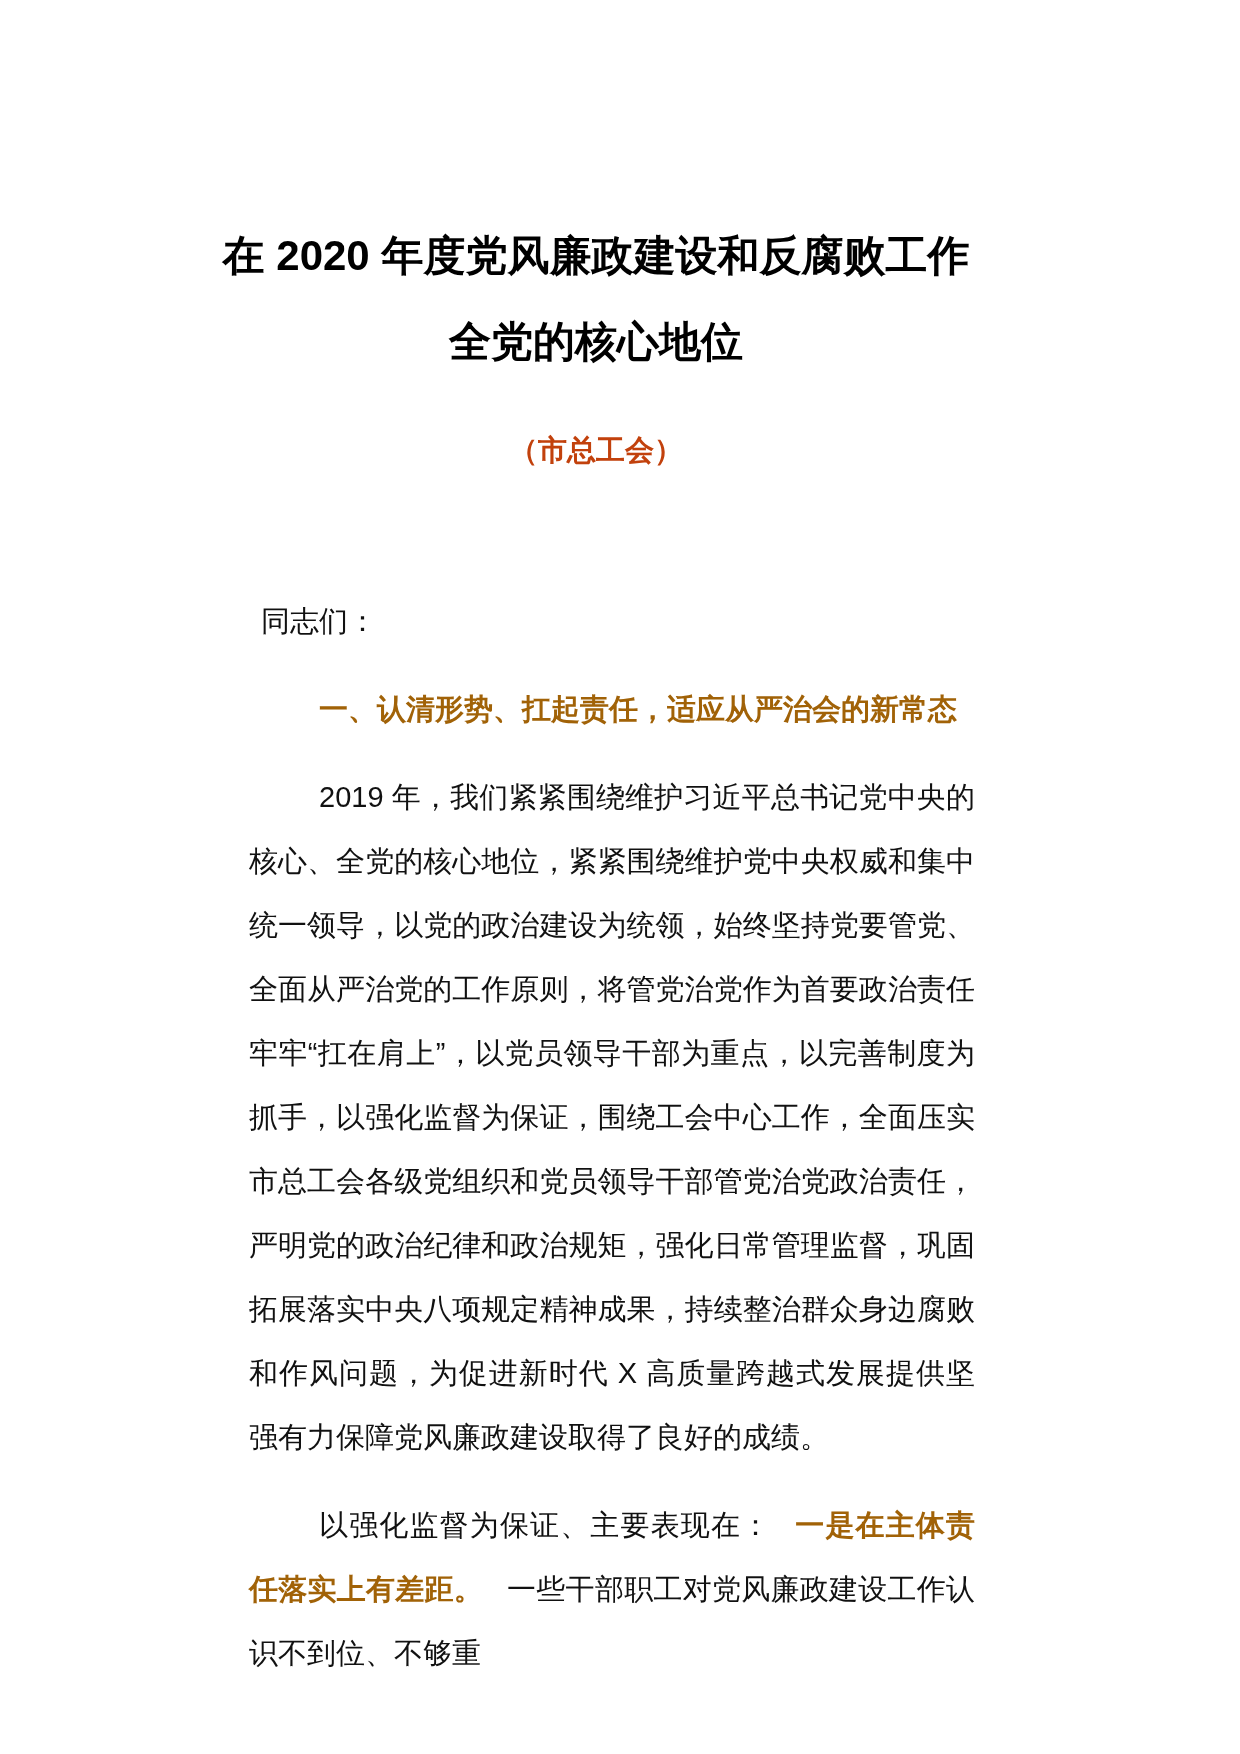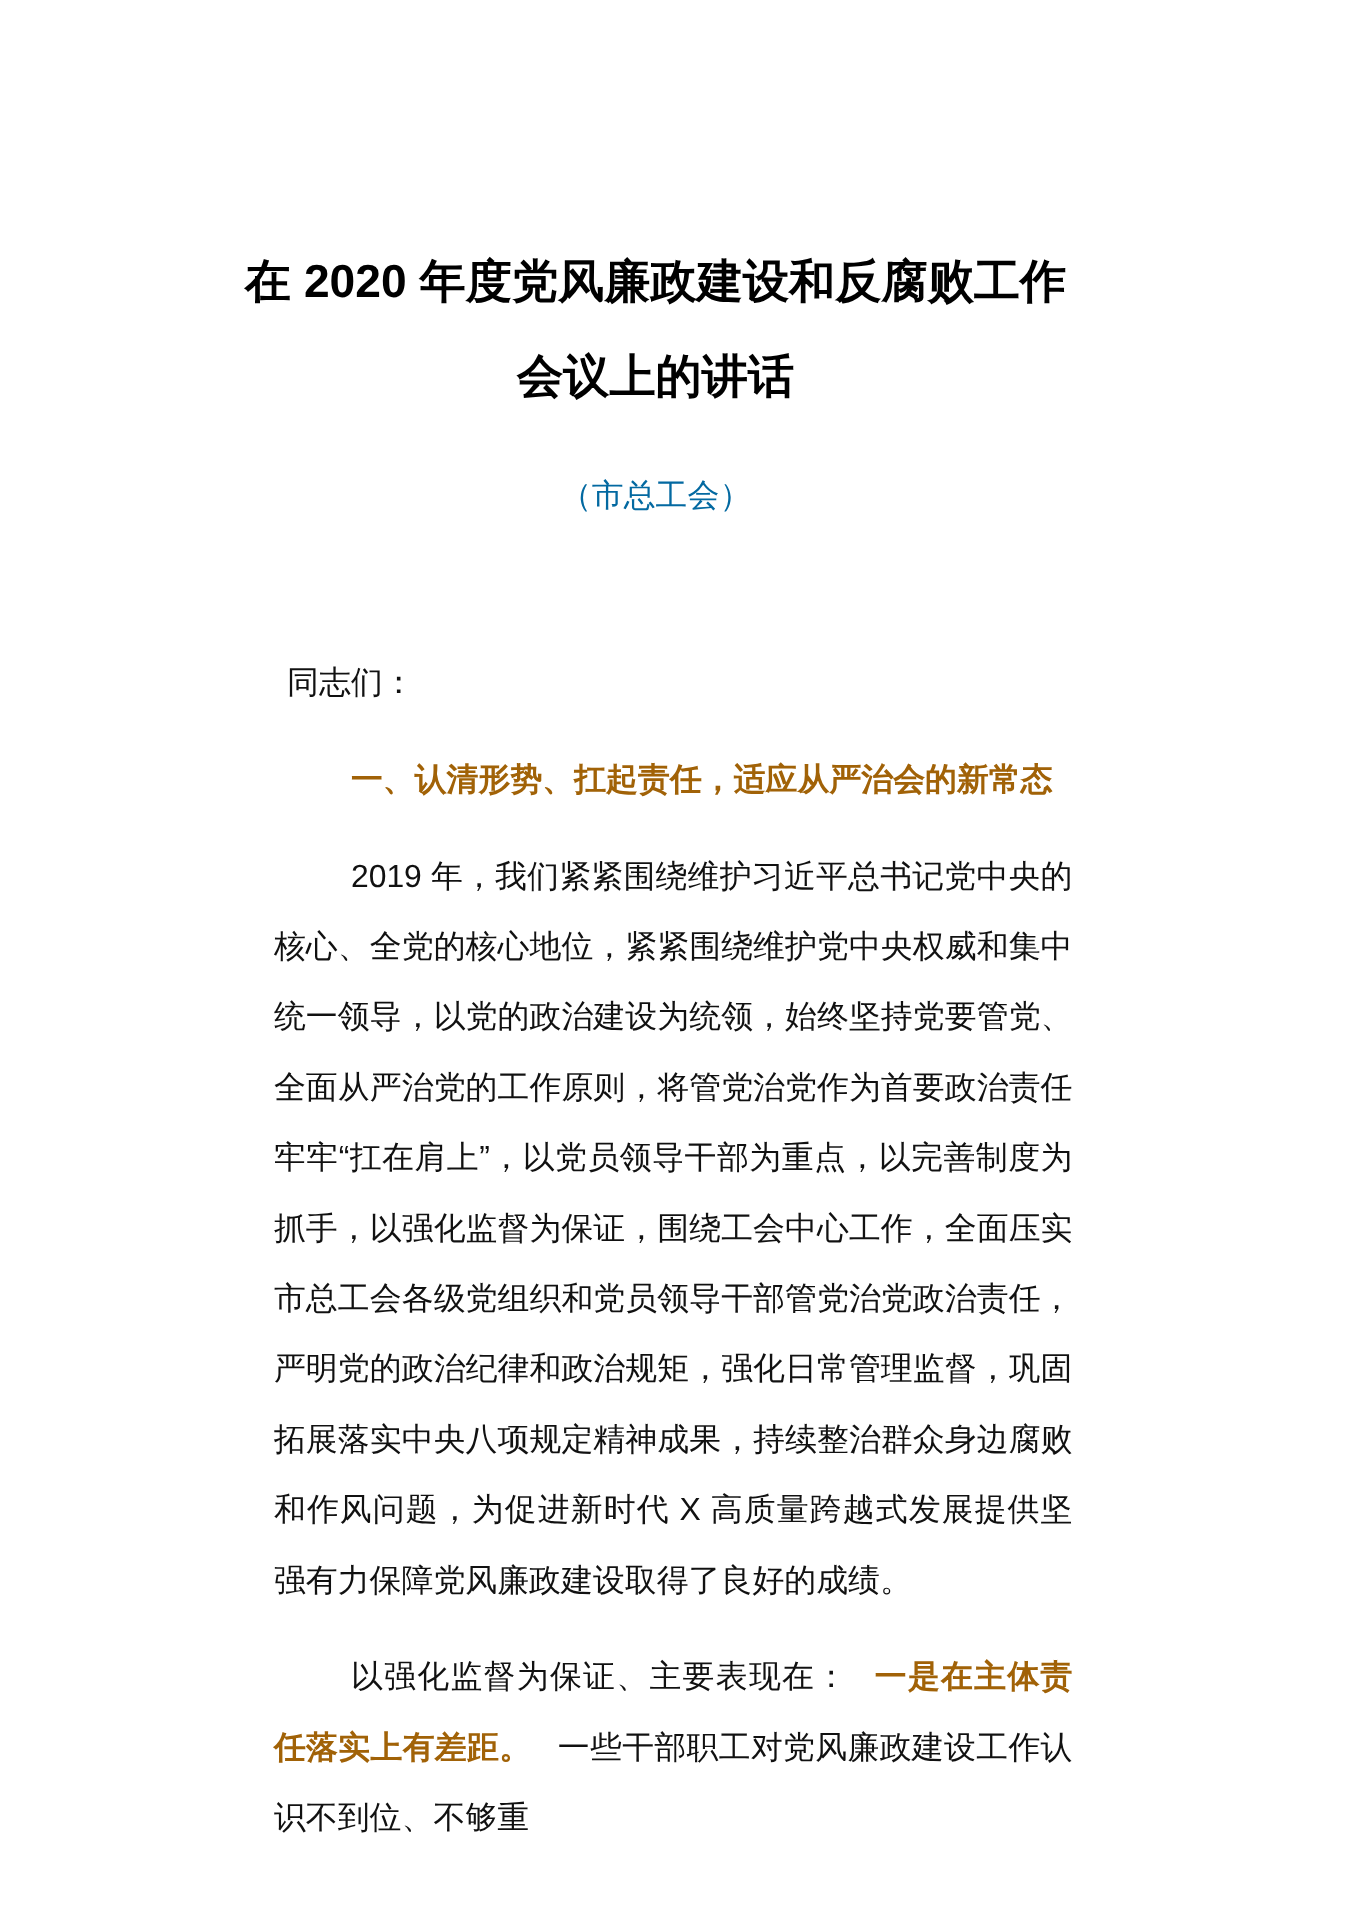--- a/index.html
+++ b/index.html
@@ -22,42 +22,42 @@
     text-align: center;
     font-size: 42px;
     font-weight: 700;
     line-height: 62px;
     color: #000000;
   }
   .title-line { display: block; }
   .subtitle {
     text-align: center;
     font-size: 29px;
-    font-weight: 400;
+    font-weight: 700;
     margin-top: 22px;
-    color: #0369a1;
+    color: #c2410c;
   }
   .doc-body {
     margin-top: 82px;
     font-size: 29px;
     line-height: 64px;
     text-align: justify;
   }
   .para { text-align: justify; margin-left: 32px; }
   .para.indent { text-indent: 58px; }
   .para .bold, .para.heading { font-weight: 700; color: #a16207; }
 </style>
 </head>
 <body>
 
 <div class="page">
   <div class="content">
     <h1 class="title">
       <span class="title-line">在 2020 年度党风廉政建设和反腐败工作</span>
-      <span class="title-line">会议上的讲话</span>
+      <span class="title-line">全党的核心地位</span>
     </h1>
     <div class="subtitle">（市总工会）</div>
     <div class="doc-body" id="doc-body">
         <p class="para"><span>同志们：</span></p>
         <p class="para indent heading"><span class="bold">一、认清形势、扛起责任，适应从严治会的新常态</span></p>
         <p class="para indent"><span>2019 年，我们紧紧围绕维护习近平总书记党中央的核心、全党的核心地位，紧紧围绕维护党中央权威和集中统一领导，以党的政治建设为统领，始终坚持党要管党、全面从严治党的工作原则，将管党治党作为首要政治责任牢牢“扛在肩上”，以党员领导干部为重点，以完善制度为抓手，以强化监督为保证，围绕工会中心工作，全面压实市总工会各级党组织和党员领导干部管党治党政治责任，严明党的政治纪律和政治规矩，强化日常管理监督，巩固拓展落实中央八项规定精神成果，持续整治群众身边腐败和作风问题，为促进新时代 X 高质量跨越式发展提供坚强有力保障党风廉政建设取得了良好的成绩。</span></p>
         <p class="para indent"><span>以强化监督为保证、主要表现在：</span><span class="bold">一是在主体责任落实上有差距。</span><span>一些干部职工对党风廉政建设工作认识不到位、不够重</span></p>
       </div>
   </div>
 </div>

